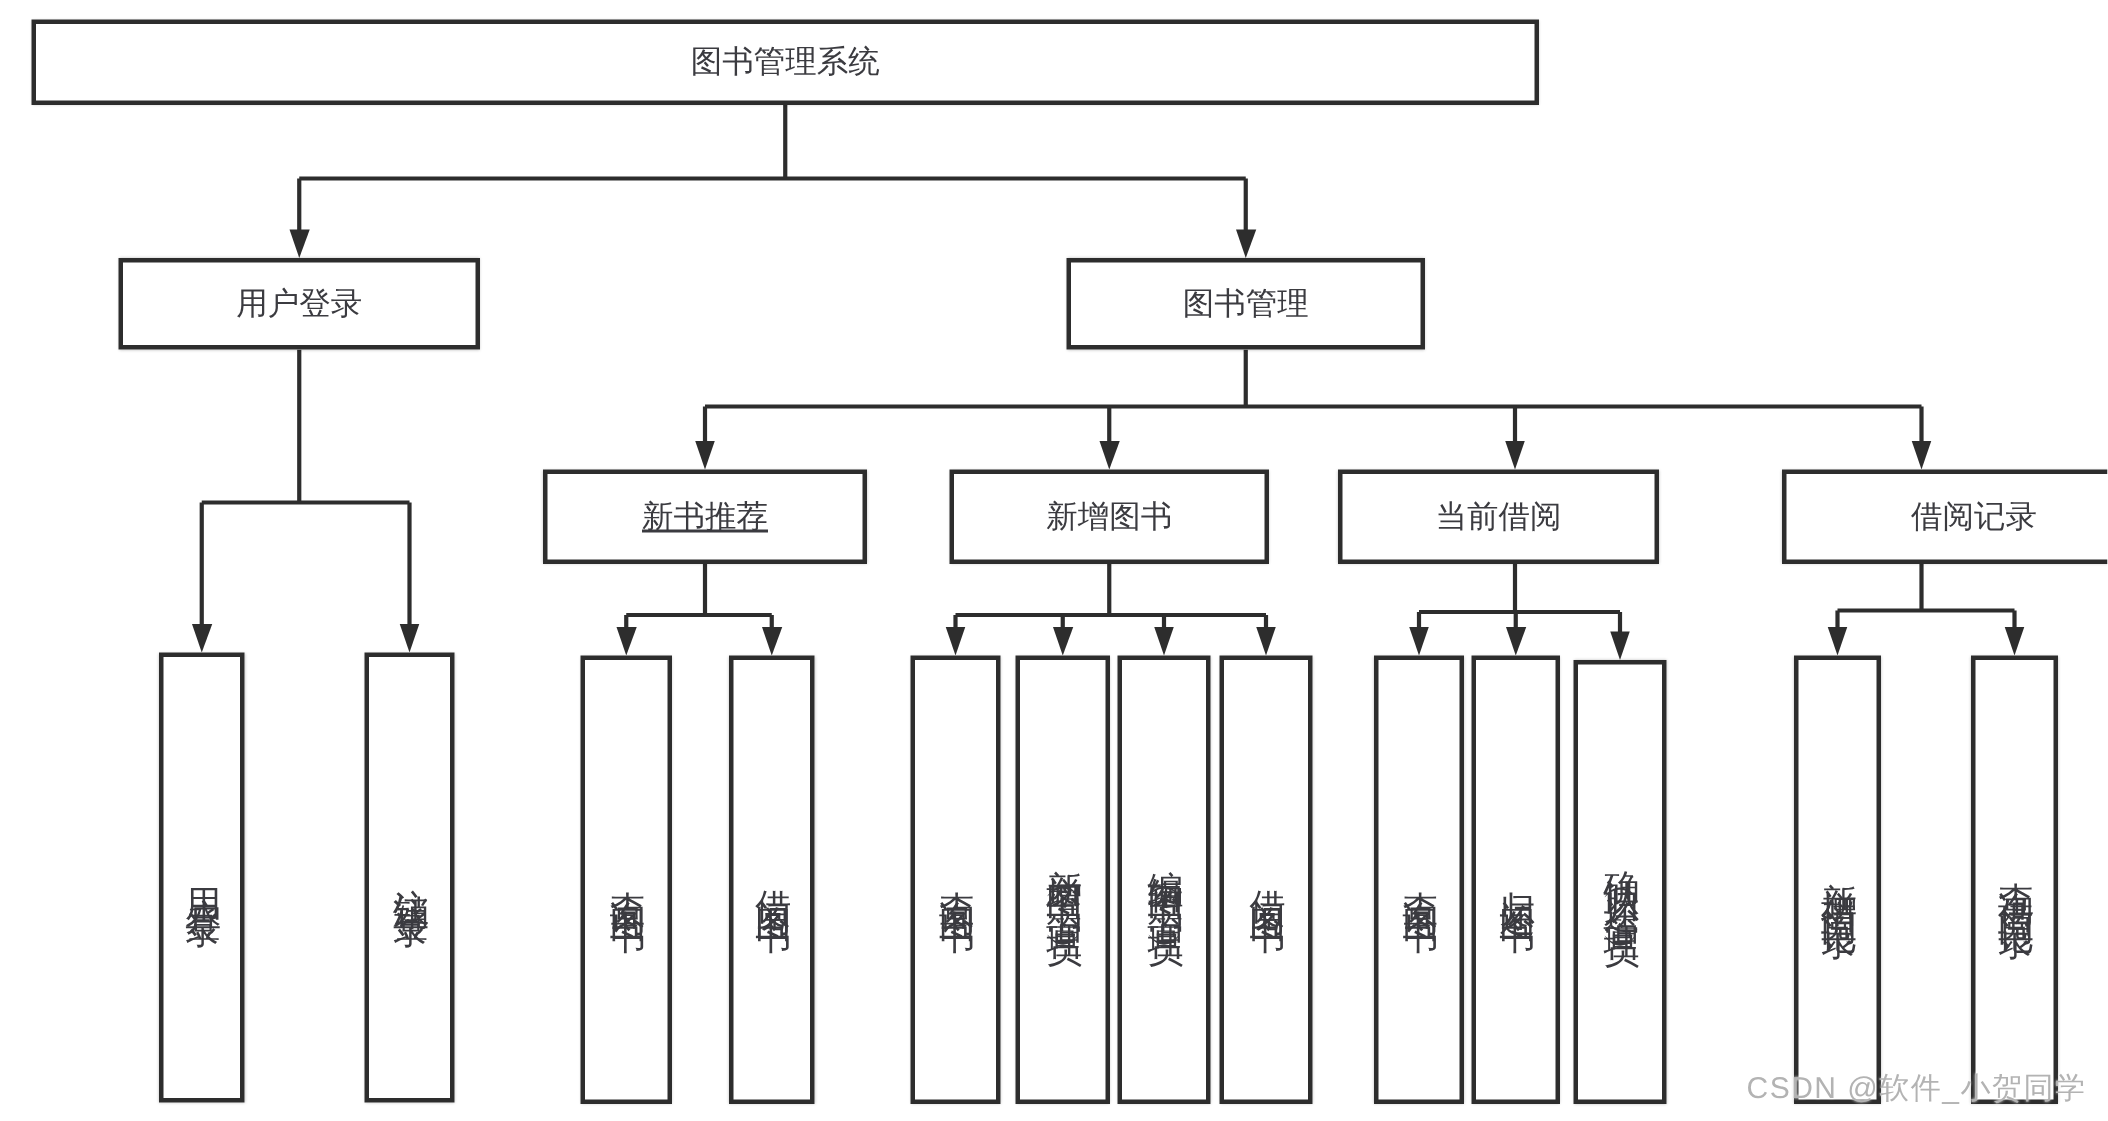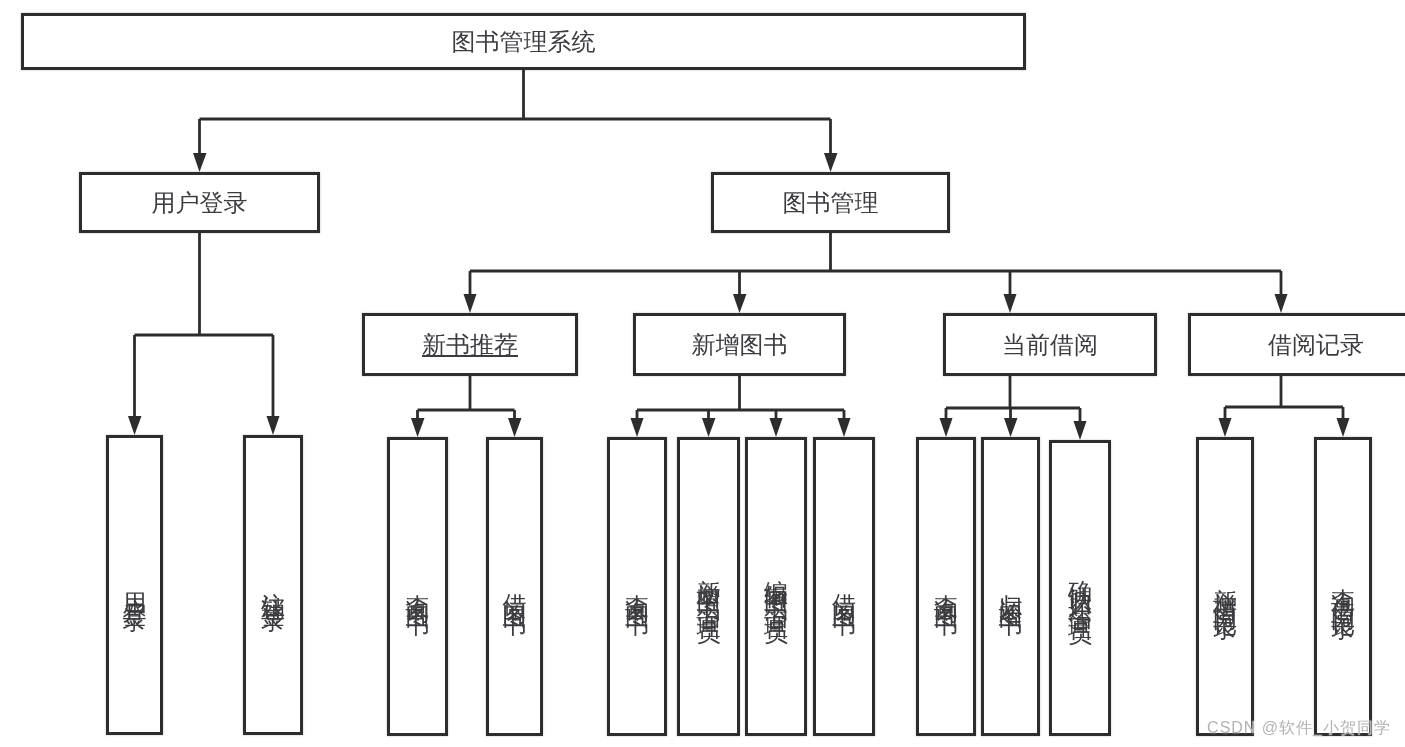--- a/index.html
+++ b/index.html
@@ -5,51 +5,51 @@
   html,body{margin:0;padding:0;background:#fff;}
   .canvas{
     position:relative;width:1405px;height:747px;background:#ffffff;
     font-family:"Liberation Sans",sans-serif;overflow:hidden;
   }
   .connectors{position:absolute;left:0;top:0;z-index:1;}
   .node{
     position:absolute;z-index:2;box-sizing:border-box;
     border:3px solid #2d2d2d;background:#ffffff;color:#3b3b40;
     display:flex;align-items:center;justify-content:center;
-    font-size:24px;line-height:1;white-space:nowrap;
+    font-size:21px;line-height:1;white-space:nowrap;
     box-shadow:0 0 2px rgba(0,0,0,0.25);
   }
   .vnode{
     writing-mode:vertical-rl;
     font-size:24px;letter-spacing:6px;white-space:normal;
   }
   
   #n-root{left:21px;top:13px;width:1005px;height:57px;}
   #n-b0{left:79px;top:172px;width:241px;height:61px;}
   #n-b1{left:711px;top:172px;width:239px;height:61px;}
   #n-c0{left:362px;top:313px;width:216px;height:63px;text-decoration:underline;}
   #n-c1{left:633px;top:313px;width:213px;height:63px;}
-  #n-c2{left:943px;top:313px;width:214px;height:63px;}
+  #n-c2{left:892px;top:313px;width:214px;height:63px;}
   #n-c3{left:1172px;top:313px;width:256px;height:63px;margin-left:16px;}
   #n-l0{left:106px;top:435px;width:57px;height:300px;}
   #n-l1{left:243px;top:435px;width:60px;height:300px;}
   #n-l2{left:387px;top:437px;width:61px;height:299px;}
   #n-l3{left:486px;top:437px;width:57px;height:299px;}
   #n-l4{left:607px;top:437px;width:60px;height:299px;}
   #n-l5{left:677px;top:437px;width:63px;height:299px;}
   #n-l6{left:745px;top:437px;width:62px;height:299px;}
   #n-l7{left:813px;top:437px;width:62px;height:299px;}
   #n-l8{left:916px;top:437px;width:60px;height:299px;}
   #n-l9{left:981px;top:437px;width:59px;height:299px;}
   #n-l10{left:1049px;top:440px;width:62px;height:296px;}
   #n-l11{left:1196px;top:437px;width:58px;height:299px;}
   #n-l12{left:1314px;top:437px;width:58px;height:299px;}
   .watermark{
     position:absolute;right:14px;bottom:8px;z-index:5;
-    font-size:16px;color:#b3b3b3;letter-spacing:1px;
+    font-size:20px;color:#b3b3b3;letter-spacing:1px;
     text-shadow:0 0 2px #ffffff;
   }
 </style>
 </head>
 <body>
 
 <div class="canvas">
 
   <svg class="connectors" width="1405" height="747" viewBox="0 0 1405 747">
     <g stroke="#2d2d2d" stroke-width="2.8" fill="none">

